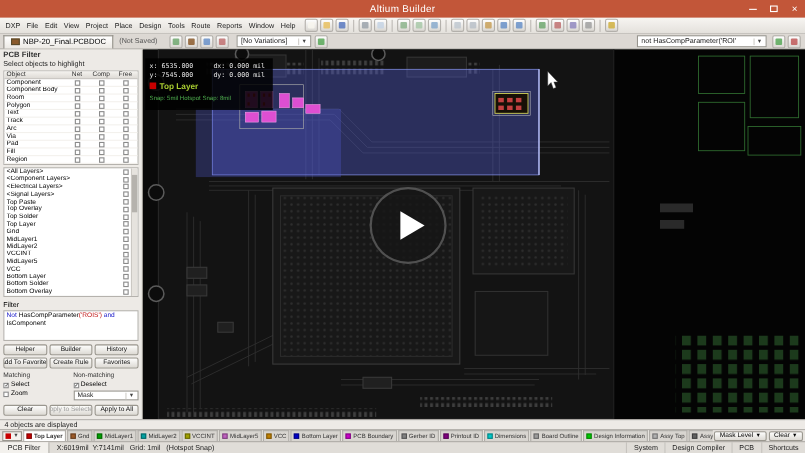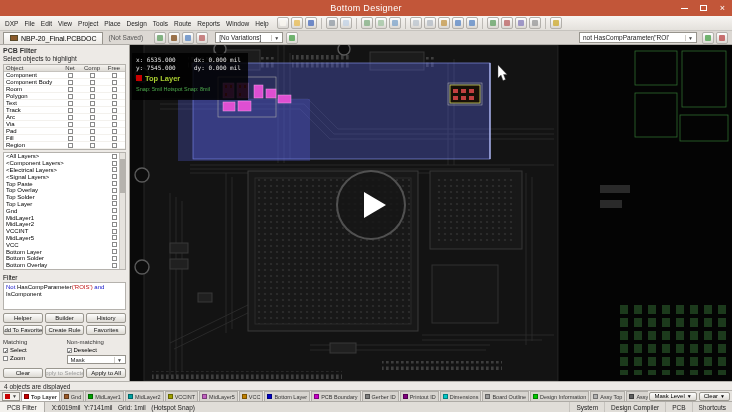--- a/index.html
+++ b/index.html
@@ -99,21 +99,21 @@
   .pos-text { margin-left:7px; white-space:pre; }
   .sb-right { margin-left:auto; display:flex; height:100%; }
   .sb-btn { display:flex; align-items:center; padding:0 6px; border-left:1px solid #C6C3BE; }
 </style>
 </head>
 <body>
 
 <div class="app">
 
   <div class="titlebar">
-    <span class="title">Bottom Designer</span>
+    <span class="title">Altium Builder</span>
     <div class="win-controls">
       <div class="win-btn">
           <span class="g-min"></span>
         </div>
       <div class="win-btn">
           <span class="g-max"></span>
         </div>
       <div class="win-btn">
           <span class="g-close">×</span>
         </div>

